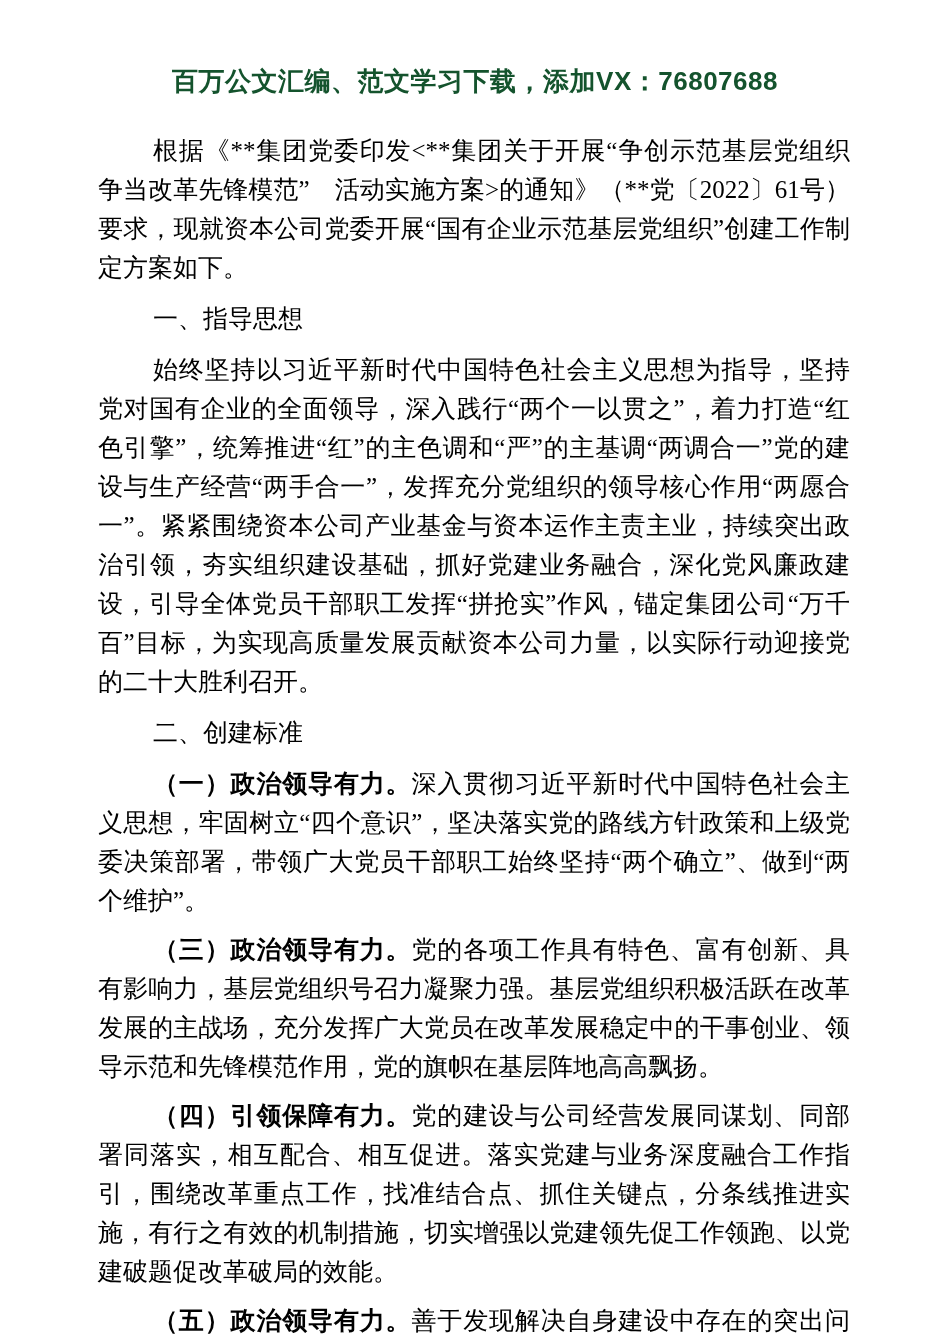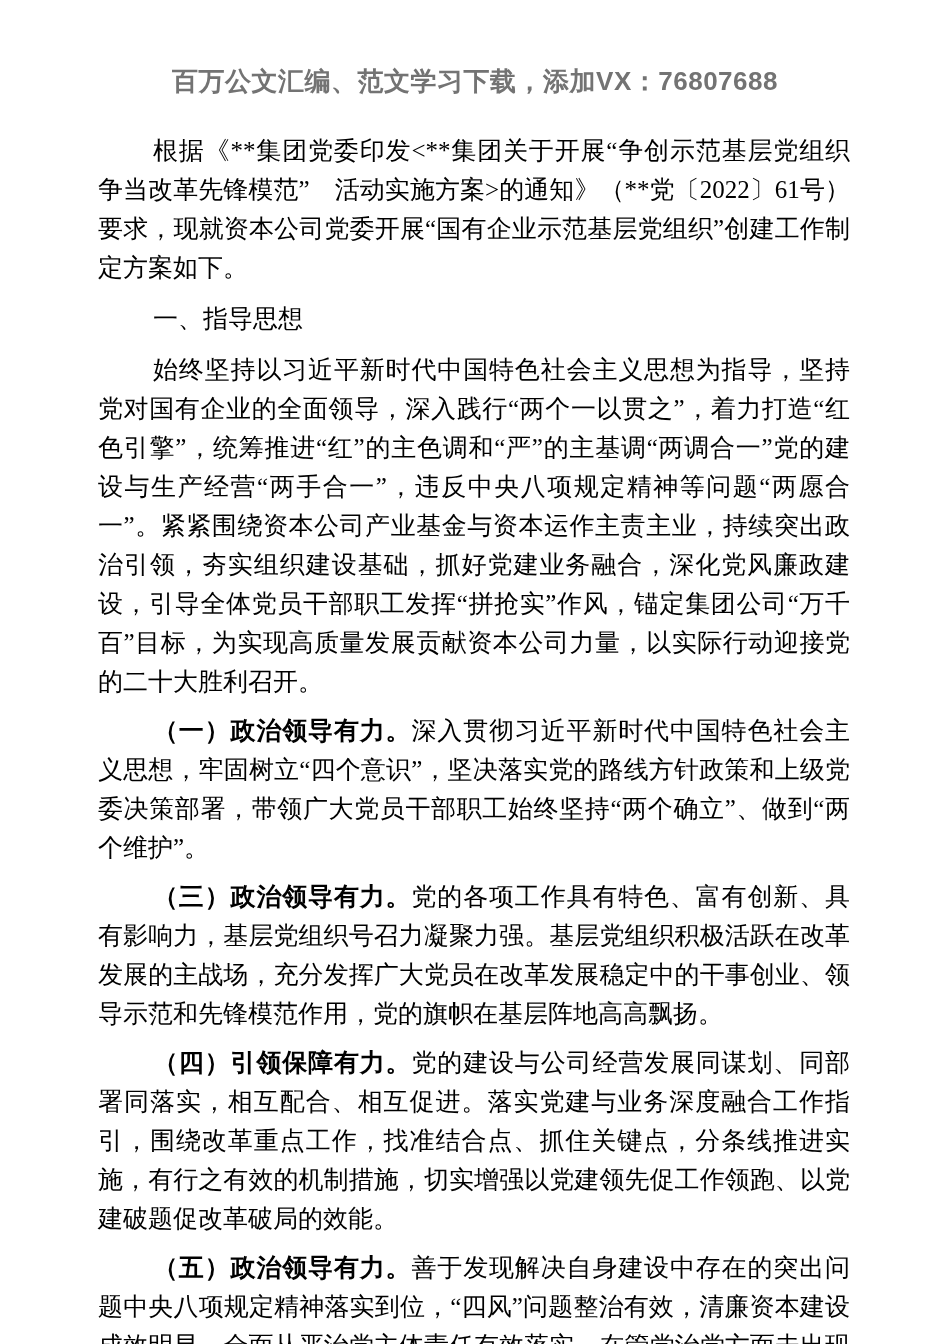--- a/index.html
+++ b/index.html
@@ -41,23 +41,24 @@
   }
   .lead_paragraph b {
     font-weight: bold;
     font-family: Liberation Sans, sans-serif;
   }
 </style>
 </head>
 <body>
 
 <div class="page">
-  <div class="promo" style="color: #737373;">百万公文汇编、范文学习下载，添加VX：76807688</div>
+  <div class="promo" style="color: #14532d;">百万公文汇编、范文学习下载，添加VX：76807688</div>
   <div class="doc">
       <p class="paragraph">根据《**集团党委印发&lt;**集团关于开展“争创示范基层党组织争当改革先锋模范”　活动实施方案&gt;的通知》（**党〔2022〕61号）要求，现就资本公司党委开展“国有企业示范基层党组织”创建工作制定方案如下。</p>
       <h2 class="heading">一、指导思想</h2>
-      <p class="paragraph">始终坚持以习近平新时代中国特色社会主义思想为指导，坚持党对国有企业的全面领导，深入践行“两个一以贯之”，着力打造“红色引擎”，统筹推进“红”的主色调和“严”的主基调“两调合一”党的建设与生产经营“两手合一”，违反中央八项规定精神等问题“两愿合一”。紧紧围绕资本公司产业基金与资本运作主责主业，持续突出政治引领，夯实组织建设基础，抓好党建业务融合，深化党风廉政建设，引导全体党员干部职工发挥“拼抢实”作风，锚定集团公司“万千百”目标，为实现高质量发展贡献资本公司力量，以实际行动迎接党的二十大胜利召开。</p>
+      <p class="paragraph">始终坚持以习近平新时代中国特色社会主义思想为指导，坚持党对国有企业的全面领导，深入践行“两个一以贯之”，着力打造“红色引擎”，统筹推进“红”的主色调和“严”的主基调“两调合一”党的建设与生产经营“两手合一”，发挥充分党组织的领导核心作用“两愿合一”。紧紧围绕资本公司产业基金与资本运作主责主业，持续突出政治引领，夯实组织建设基础，抓好党建业务融合，深化党风廉政建设，引导全体党员干部职工发挥“拼抢实”作风，锚定集团公司“万千百”目标，为实现高质量发展贡献资本公司力量，以实际行动迎接党的二十大胜利召开。</p>
+      <h2 class="heading">二、创建标准</h2>
       <p class="lead_paragraph"><b>（一）政治领导有力。</b>深入贯彻习近平新时代中国特色社会主义思想，牢固树立“四个意识”，坚决落实党的路线方针政策和上级党委决策部署，带领广大党员干部职工始终坚持“两个确立”、做到“两个维护”。</p>
       <p class="lead_paragraph"><b>（三）政治领导有力。</b>党的各项工作具有特色、富有创新、具有影响力，基层党组织号召力凝聚力强。基层党组织积极活跃在改革发展的主战场，充分发挥广大党员在改革发展稳定中的干事创业、领导示范和先锋模范作用，党的旗帜在基层阵地高高飘扬。</p>
       <p class="lead_paragraph"><b>（四）引领保障有力。</b>党的建设与公司经营发展同谋划、同部署同落实，相互配合、相互促进。落实党建与业务深度融合工作指引，围绕改革重点工作，找准结合点、抓住关键点，分条线推进实施，有行之有效的机制措施，切实增强以党建领先促工作领跑、以党建破题促改革破局的效能。</p>
       <p class="lead_paragraph"><b>（五）政治领导有力。</b>善于发现解决自身建设中存在的突出问题中央八项规定精神落实到位，“四风”问题整治有效，清廉资本建设成效明显，全面从严治党主体责任有效落实。在管党治党方面未出现重大问题，未发生重大稳定事端、安全事故和舆情事件，领导班子成员未出现违纪违法、违反中央八项规定精神等问题。</p>
     </div>
 </div>
 
 </body></html>

